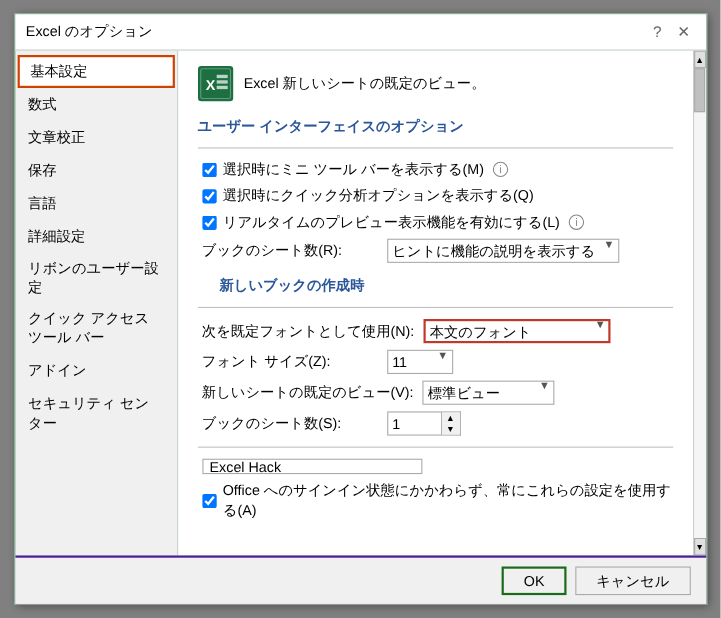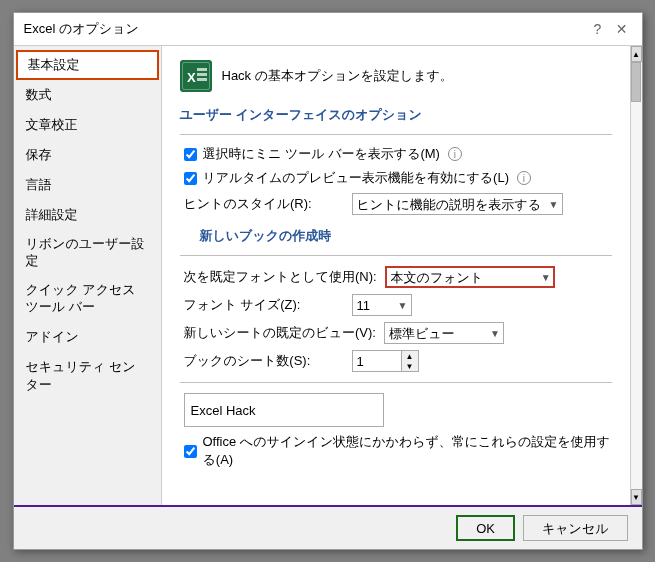--- a/index.html
+++ b/index.html
@@ -17,30 +17,30 @@
     .section-title { color: #2b579a; font-weight: bold; margin-bottom: 8px; margin-top: 14px; font-size: 13px; }
     .section-title:first-child { margin-top: 0; }
     .header-area { display: flex; align-items: center; gap: 10px; margin-bottom: 12px; }
     .excel-icon { width: 32px; height: 32px; background: #1d6f42; display: flex; align-items: center; justify-content: center; color: white; font-weight: bold; font-size: 14px; border-radius: 3px; position: relative; }
     .excel-icon::after { content: ''; position: absolute; top: 2px; left: 2px; right: 2px; bottom: 2px; border: 1px solid rgba(255,255,255,0.3); border-radius: 2px; }
     .checkbox-row { display: flex; align-items: center; gap: 6px; margin-bottom: 6px; padding-left: 4px; }
     .checkbox-row input[type="checkbox"] { width: 13px; height: 13px; }
     .info-icon { display: inline-flex; align-items: center; justify-content: center; width: 14px; height: 14px; border-radius: 50%; border: 1px solid #888; color: #888; font-size: 10px; margin-left: 2px; cursor: pointer; }
     .form-row { display: flex; align-items: center; gap: 8px; margin-bottom: 6px; padding-left: 4px; }
     .form-label { min-width: 160px; color: #000; }
-    .select-wrapper { position: relative; display: inline-flex; align-items: center; }
+    .select-wrapper { position: relative; display: inline-flex; align-items: flex-start; }
     .select-wrapper select { appearance: none; padding-right: 20px; height: 22px; border: 1px solid #aaa; background: #fff; padding-left: 4px; min-width: 160px; cursor: pointer; }
     .select-wrapper select.highlight { border: 2px solid #c0392b; background: #fff; }
     .select-arrow { position: absolute; right: 4px; pointer-events: none; font-size: 10px; color: #555; }
     .divider-line { height: 1px; background: #c0c0c0; margin: 10px 0; }
     .spin-wrapper { position: relative; display: inline-flex; align-items: center; }
     .spin-wrapper input { width: 50px; height: 22px; border: 1px solid #aaa; padding: 2px 4px; text-align: left; }
     .spin-buttons { display: flex; flex-direction: column; border: 1px solid #aaa; border-left: none; height: 22px; }
     .spin-btn { width: 16px; flex: 1; background: #f0f0f0; border: none; cursor: pointer; font-size: 8px; display: flex; align-items: center; justify-content: center; padding: 0; }
-    .username-input { border: 1px solid #aaa; height: 34px; padding: 2px 6px; width: 200px; background: #fff; }
+    .username-input { border: 1px solid #aaa; height: 14px; padding: 2px 6px; width: 200px; background: #fff; }
     .footer { border-top: 2px solid #4c1d95; padding: 8px 14px; display: flex; justify-content: flex-end; gap: 8px; background: #f0f0f0; }
     .footer-btn { padding: 4px 18px; height: 26px; border: 1px solid #aaa; background: #f0f0f0; cursor: pointer; font-size: 13px; }
     .footer-btn.ok { border: 2px solid #1a6b1a; font-weight: normal; }
     .scrollbar-area { width: 12px; background: #f0f0f0; border-left: 1px solid #ccc; display: flex; flex-direction: column; }
     .scroll-top-btn, .scroll-bot-btn { height: 16px; background: #e0e0e0; border: 1px solid #aaa; display: flex; align-items: center; justify-content: center; font-size: 8px; cursor: pointer; }
     .scroll-track { flex: 1; background: #f5f5f5; position: relative; }
     .scroll-thumb { width: 10px; height: 40px; background: #c0c0c0; border: 1px solid #aaa; position: absolute; top: 0; left: 0; cursor: pointer; }
   </style>
 </head>
 <body>
@@ -75,39 +75,43 @@
       <div class="header-area">
         <div class="excel-icon">
           <svg width="28" height="28" viewBox="0 0 28 28">
             <rect width="28" height="28" rx="2" fill="#1d6f42"></rect>
             <text x="5" y="20" font-size="16" font-weight="bold" fill="white" font-family="Arial">X</text>
             <rect x="15" y="6" width="10" height="3" fill="rgba(255,255,255,0.7)"></rect>
             <rect x="15" y="11" width="10" height="3" fill="rgba(255,255,255,0.7)"></rect>
             <rect x="15" y="16" width="10" height="3" fill="rgba(255,255,255,0.7)"></rect>
           </svg>
         </div>
-        <span>Hack の基本オプションを設定します。</span>
+        <span>Excel 新しいシートの既定のビュー。</span>
       </div>
 
       <div class="section-title">ユーザー インターフェイスのオプション</div>
       <div class="divider-line"></div>
 
       <div class="checkbox-row">
         <input type="checkbox" checked="" style="">
         <span>選択時にミニ ツール バーを表示する(M)</span>
         <span class="info-icon">i</span>
       </div>
       <div class="checkbox-row">
         <input type="checkbox" checked="" style="">
+        <span>選択時にクイック分析オプションを表示する(Q)</span>
+      </div>
+      <div class="checkbox-row">
+        <input type="checkbox" checked="" style="">
         <span>リアルタイムのプレビュー表示機能を有効にする(L)</span>
         <span class="info-icon">i</span>
       </div>
 
       <div class="form-row">
-        <span class="form-label">ヒントのスタイル(R):</span>
+        <span class="form-label">ブックのシート数(R):</span>
         <div class="select-wrapper">
           <select style="min-width:180px;">
             <option value="ヒントに機能の説明を表示する">ヒントに機能の説明を表示する</option>
           </select>
           <span class="select-arrow">▼</span>
         </div>
       </div>
 
       <div class="section-title" style="margin-top:12px;margin-left:20px;">新しいブックの作成時</div>
       <div class="divider-line"></div>

